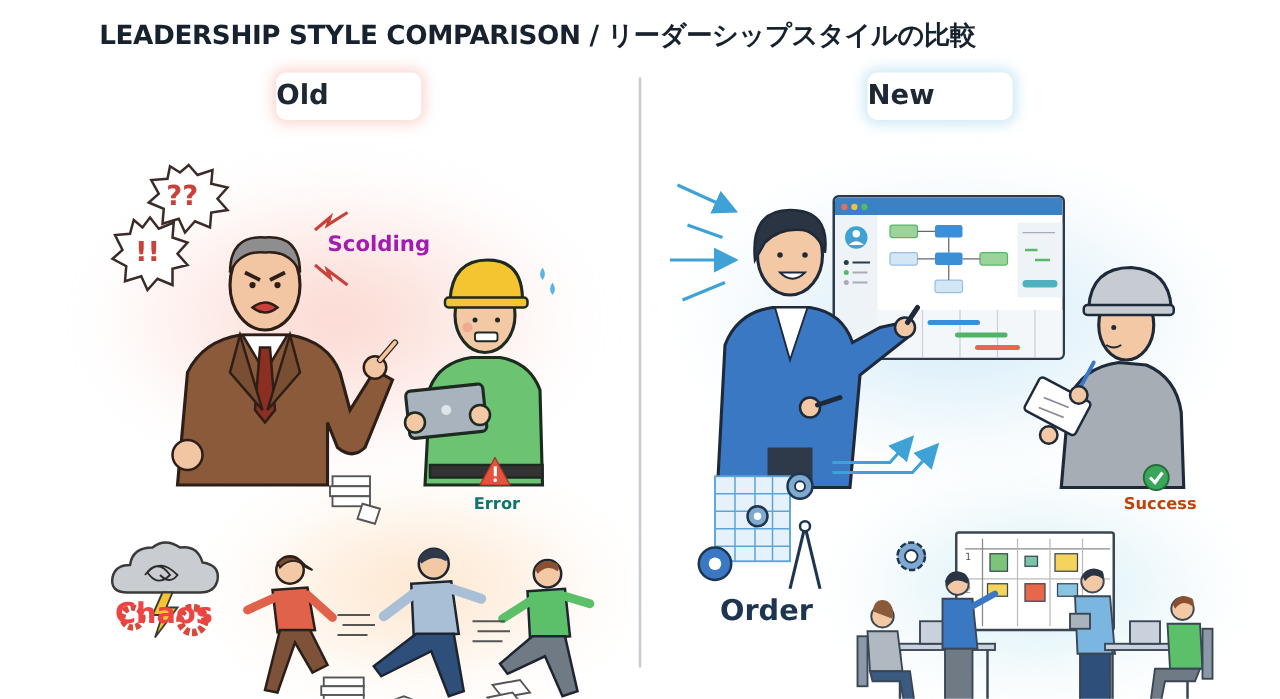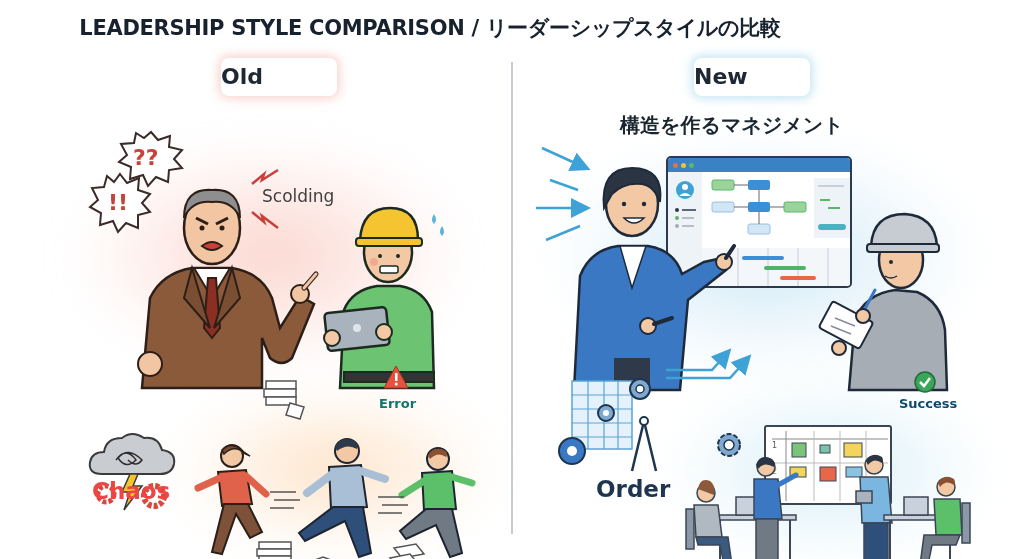--- a/index.html
+++ b/index.html
@@ -29,26 +29,26 @@
   }
   .pill.old { left: 221px; width: 116px; box-shadow: 0 0 10px 3px rgba(244,180,170,0.55); }
   .pill.new { left: 180px; width: 116px; box-shadow: 0 0 10px 3px rgba(180,220,240,0.7); }
 
   .subtitle {
     position: absolute; top: 62px; font-size: 20px; font-weight: bold; color: #1b2530; white-space: nowrap;
   }
   .subtitle.old { left: 190px; }
   .subtitle.new { left: 106px; }
 
-  .label-red { color: #404040; font-weight: normal; }
+  .label-red { color: #a21caf; font-weight: bold; }
   .scolding { position: absolute; left: 262px; top: 136px; font-size: 17px; }
   .error-lbl { position: absolute; left: 379px; top: 346px; font-size: 13px; color: #0f766e; font-weight: bold; }
-  .success-lbl { position: absolute; left: 385px; top: 346px; font-size: 13px; color: #0c4a6e; font-weight: bold; }
+  .success-lbl { position: absolute; left: 385px; top: 346px; font-size: 13px; color: #c2410c; font-weight: bold; }
   .chaos { position: absolute; left: 92px; top: 428px; font-size: 23px; font-weight: bold; color: #ef4444; }
-  .order { position: absolute; left: 62px; top: 426px; font-size: 23px; font-weight: bold; color: #1e3550; margin-left: 20px; }
+  .order { position: absolute; left: 62px; top: 426px; font-size: 23px; font-weight: bold; color: #1e3550; }
 
   .bubble {
     position: absolute; font-size: 22px; font-weight: bold; color: #c8413a; text-align: center;
   }
   svg { position: absolute; overflow: visible; }
 </style>
 </head>
 <body>
 
 <div class="title">LEADERSHIP STYLE COMPARISON / リーダーシップスタイルの比較</div>
@@ -197,21 +197,20 @@
     <line x1="4" y1="10" x2="30" y2="10" stroke="#555" stroke-width="1.5"></line>
     <line x1="0" y1="18" x2="24" y2="18" stroke="#555" stroke-width="1.5"></line>
   </svg>
 </div>
 
 <div class="panel right">
   <div class="glow blue-top"></div>
   <div class="glow blue-bottom"></div>
 
   <div class="pill new">New</div>
-  <div class="subtitle new">構造を作るマネジメント</div>
 
   <svg style="left:22px;top:96px" width="60" height="100" viewBox="0 0 60 100">
     <defs>
         <marker id="ah" markerWidth="8" markerHeight="8" refX="6" refY="4" orient="auto">
           <polygon points="0,0 8,4 0,8" fill="#3ea2d6"></polygon>
         </marker>
       </defs>
     <line x1="6" y1="2" x2="50" y2="22" stroke="#3ea2d6" stroke-width="2.5" marker-end="url(#ah)"></line>
     <line x1="14" y1="34" x2="42" y2="44" stroke="#3ea2d6" stroke-width="2.5"></line>
     <line x1="0" y1="62" x2="50" y2="62" stroke="#3ea2d6" stroke-width="2.5" marker-end="url(#ah)"></line>

